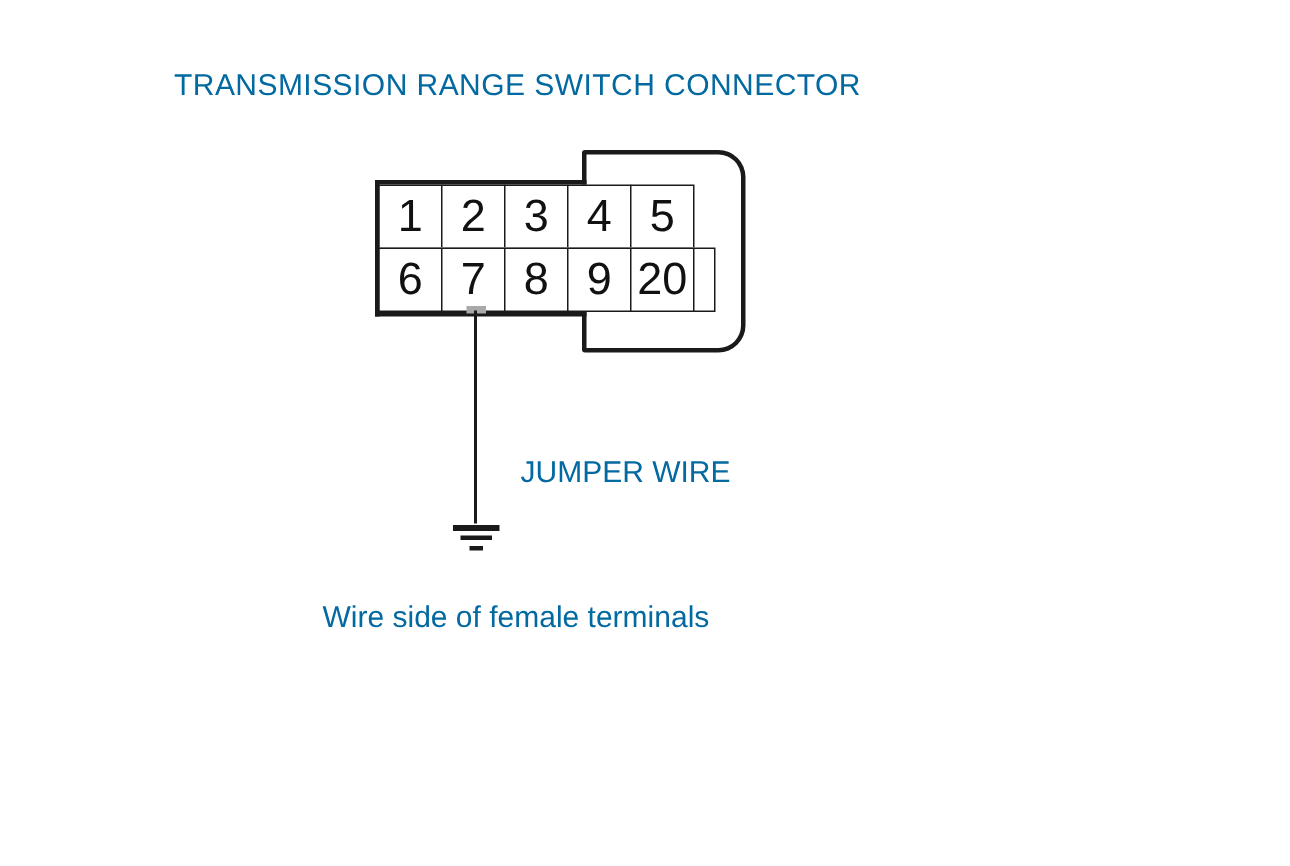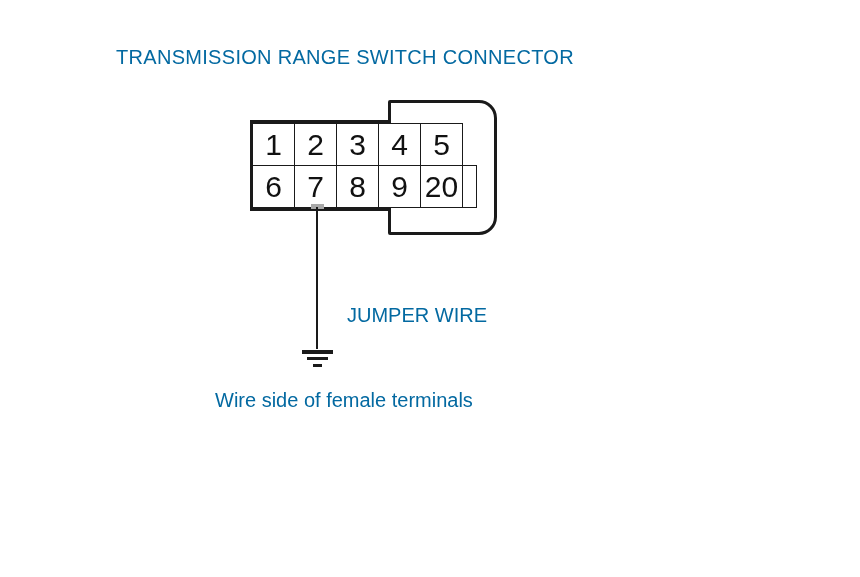--- a/index.html
+++ b/index.html
@@ -19,21 +19,21 @@
   .txt {
     position: absolute;
     font-size: 20px;
     line-height: 1.2;
     white-space: nowrap;
     color: #0369a1;
   }
   .title        { left: 116px; top: 45px;  letter-spacing: 0.3px; }
   .wire-label   { left: 328px; top: 247px; }
   .jumper-label { left: 347px; top: 303px; }
-  .caption      { left: 215px; top: 388px; }
+  .caption      { left: 215px; top: 400px; }
 
   
   .housing {
     position: absolute;
     left: 388px; top: 100px;
     width: 109px; height: 135px;
     box-sizing: border-box;
     border: 3px solid #1a1a1a;
     border-radius: 2px 18px 18px 2px;
     background: #ffffff;

